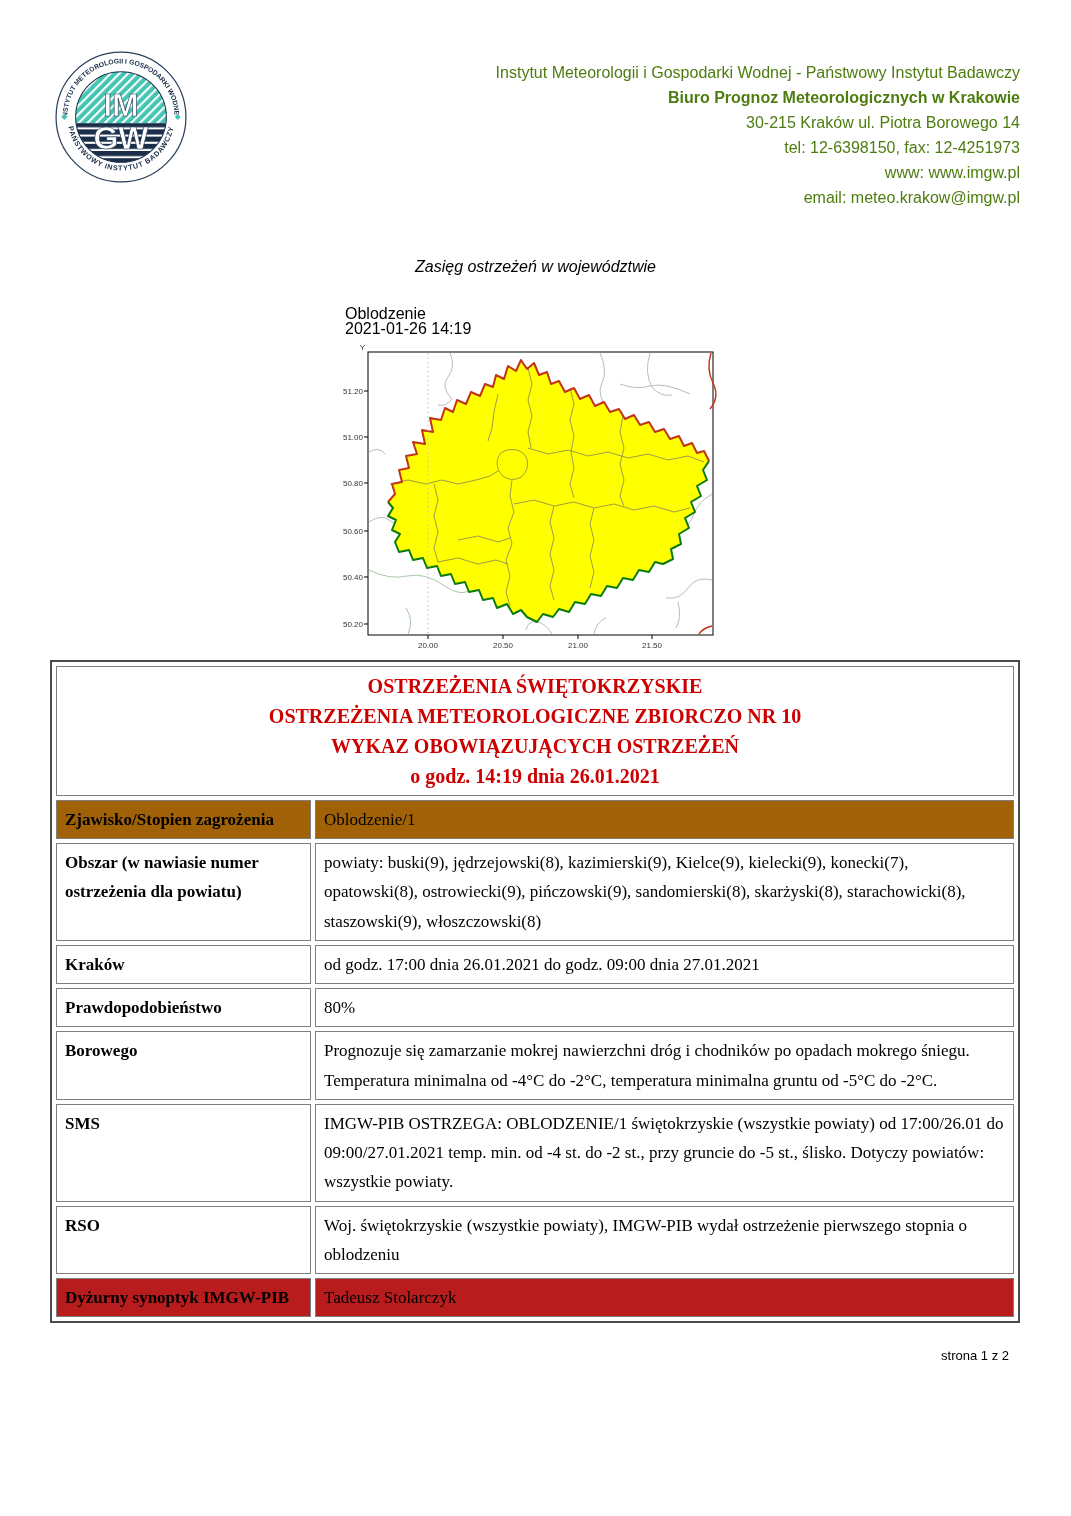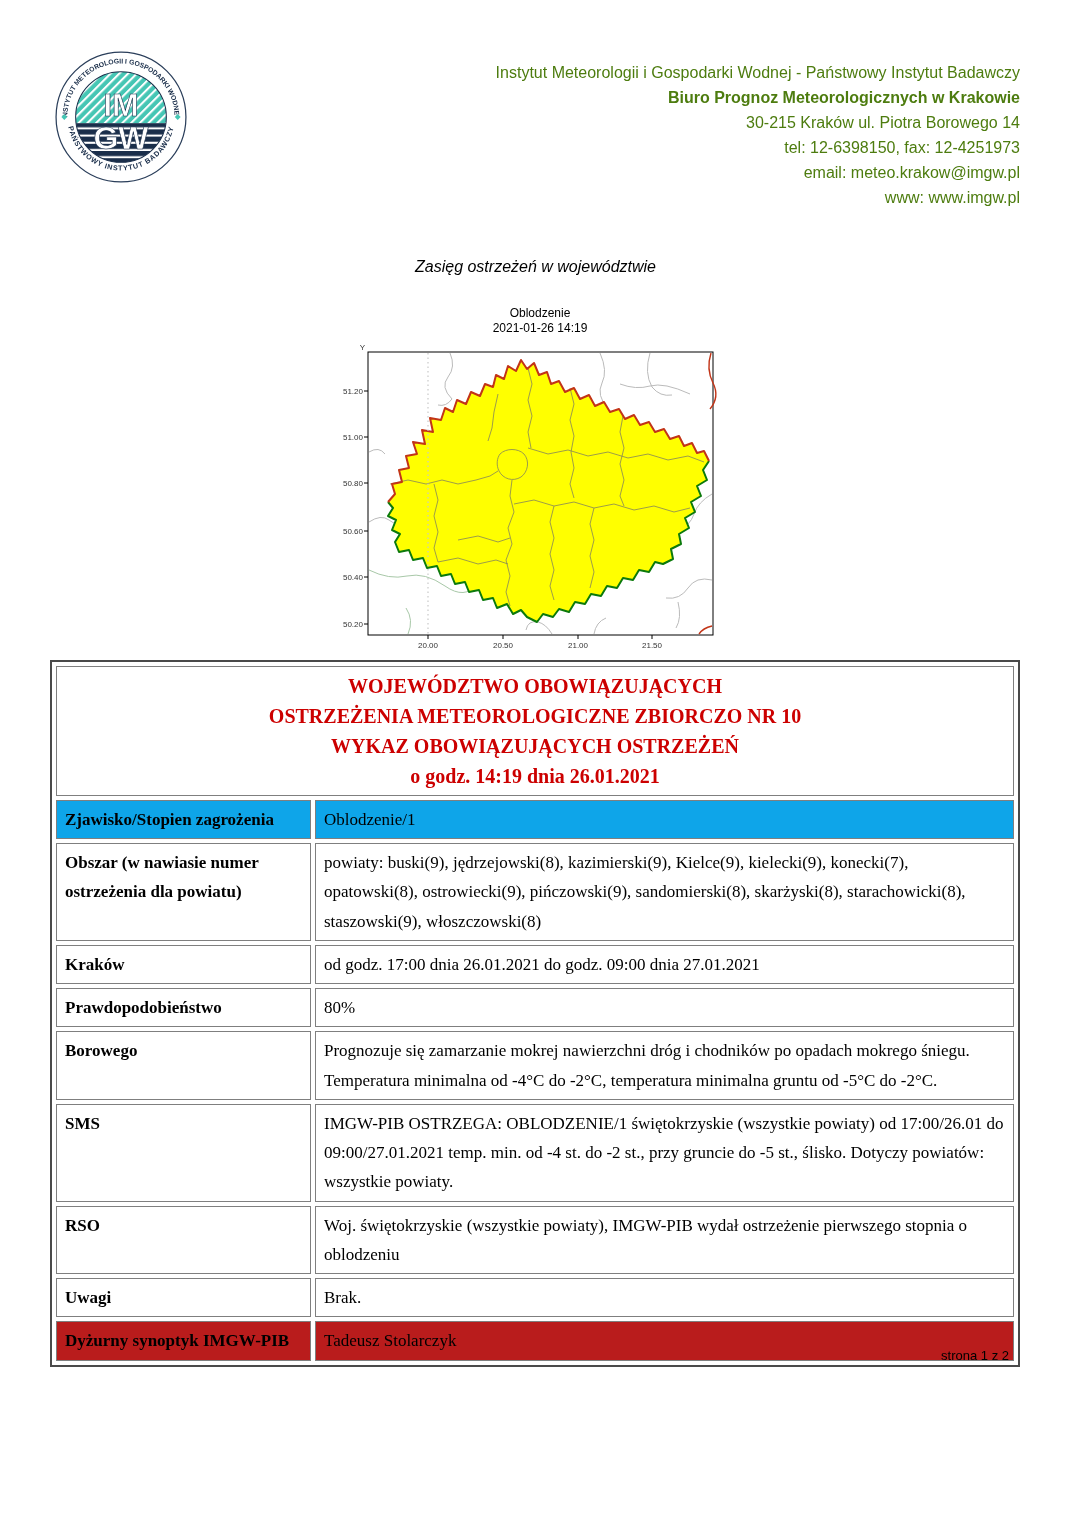--- a/index.html
+++ b/index.html
@@ -12,34 +12,34 @@
   
   .logo { position:absolute; left:54px; top:50px; width:134px; height:134px; }
   .agency { position:absolute; top:60px; right:51px; text-align:right;
             color:#4d7c0f; font-size:16px; line-height:25px; }
   .agency .bold { font-weight:bold; }
   
   .section-title { position:absolute; top:258px; left:0; width:100%;
                    text-align:center; font-size:16px; color:#000;font-style:italic; }
   
   .map-caption { position:absolute; top:306px; left:345px; width:390px;
-                 text-align:center; font-size:12px; line-height:15px; color:#000; }
+                 text-align:left; font-size:16px; line-height:15px; color:#000; }
   .map-wrap { position:absolute; left:338px; top:344px; width:392px; height:314px; }
   .map-wrap svg { display:block; }
   
   table.warning { position:absolute; left:50px; top:660px; width:970px;
                   border-collapse:separate; border-spacing:4px;
                   border:2px solid #4a4a4a; background:#fff;
                   font-family:"Liberation Serif", serif; font-size:17px; }
   table.warning td { border:1px solid #7f7f7f; vertical-align:top;
                      padding:4px 8px; line-height:1.72; background:#fff; }
   td.title-cell { text-align:center; padding:10px 8px; }
   .title-line { color:#CC0000; font-weight:bold; font-size:20px; line-height:30px; }
   td.lbl { width:255px; font-weight:bold; }
-  tr.row-yellow td { background:#0ea5e9; }
+  tr.row-yellow td { background:#a16207; }
   tr.row-gray td { background:#b91c1c; }
   
   .footer { position:absolute; top:1348px; right:62px; font-size:13px; color:#000; }
 </style>
 </head>
 <body>
 
 <div class="logo">
   <svg width="134" height="134" viewBox="0 0 130 130">
     <defs>
@@ -74,22 +74,22 @@
     <rect x="8" y="63" width="4" height="4" fill="#45C6B4" transform="rotate(45 10 65)"></rect>
     <rect x="118" y="63" width="4" height="4" fill="#45C6B4" transform="rotate(45 120 65)"></rect>
   </svg>
 </div>
 
 <div class="agency">
   <div>Instytut Meteorologii i Gospodarki Wodnej - Państwowy Instytut Badawczy</div>
   <div class="bold">Biuro Prognoz Meteorologicznych w Krakowie</div>
   <div>30-215 Kraków ul. Piotra Borowego 14</div>
   <div>tel: 12-6398150, fax: 12-4251973</div>
+  <div>www: www.imgw.pl</div>
   <div>email: meteo.krakow@imgw.pl</div>
-  <div>www: www.imgw.pl</div>
 </div>
 
 <div class="section-title">Zasięg ostrzeżeń w województwie</div>
 
 <div class="map-caption">
   <div>Oblodzenie</div>
   <div>2021-01-26 14:19</div>
 </div>
 
 <div class="map-wrap">
@@ -168,21 +168,21 @@
       <text x="240" y="304" text-anchor="middle">21.00</text>
       <text x="314" y="304" text-anchor="middle">21.50</text>
     </g>
   </svg>
 </div>
 
 <table class="warning">
   <tbody>
       <tr>
     <td colspan="2" class="title-cell">
-      <div class="title-line">WOJEWÓDZTWO OBOWIĄZUJĄCYCH</div>
+      <div class="title-line">OSTRZEŻENIA ŚWIĘTOKRZYSKIE</div>
       <div class="title-line">OSTRZEŻENIA METEOROLOGICZNE ZBIORCZO NR 10</div>
       <div class="title-line">WYKAZ OBOWIĄZUJĄCYCH OSTRZEŻEŃ</div>
       <div class="title-line">o godz. 14:19 dnia 26.01.2021</div>
     </td>
   </tr>
   <tr class="row-yellow">
     <td class="lbl">Zjawisko/Stopien zagrożenia</td>
     <td>Oblodzenie/1</td>
   </tr>
   <tr>
@@ -202,24 +202,20 @@
     <td>Prognozuje się zamarzanie mokrej nawierzchni dróg i chodników po opadach mokrego śniegu. Temperatura minimalna od -4°C do -2°C, temperatura minimalna gruntu od -5°C do -2°C.</td>
   </tr>
   <tr>
     <td class="lbl">SMS</td>
     <td>IMGW-PIB OSTRZEGA: OBLODZENIE/1 świętokrzyskie (wszystkie powiaty) od 17:00/26.01 do 09:00/27.01.2021 temp. min. od -4 st. do -2 st., przy gruncie do -5 st., ślisko. Dotyczy powiatów: wszystkie powiaty.</td>
   </tr>
   <tr>
     <td class="lbl">RSO</td>
     <td>Woj. świętokrzyskie (wszystkie powiaty), IMGW-PIB wydał ostrzeżenie pierwszego stopnia o oblodzeniu</td>
   </tr>
-  <tr>
-    <td class="lbl">Uwagi</td>
-    <td>Brak.</td>
-  </tr>
   <tr class="row-gray">
     <td class="lbl">Dyżurny synoptyk IMGW-PIB</td>
     <td>Tadeusz Stolarczyk</td>
   </tr>
 </tbody>
   </table>
 
 <div class="footer">strona 1 z 2</div>
 
 </body></html>

